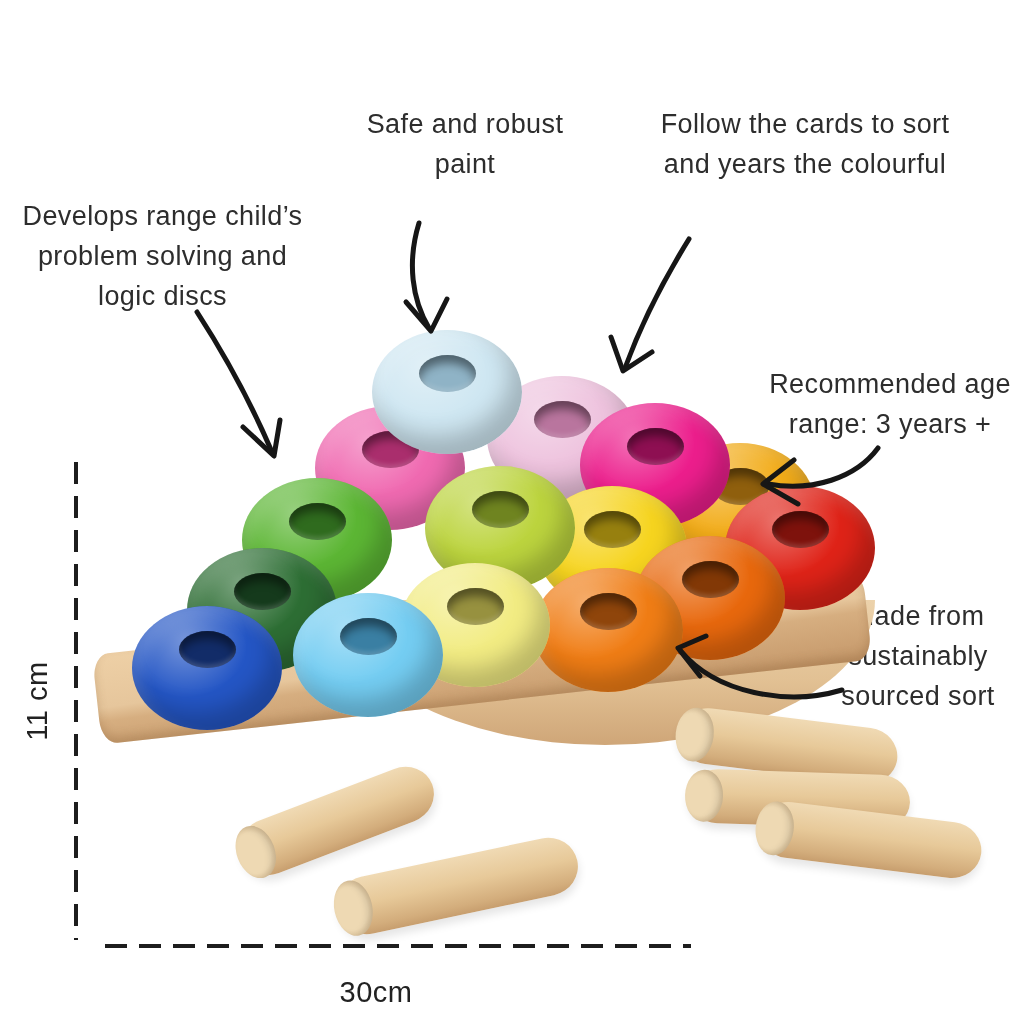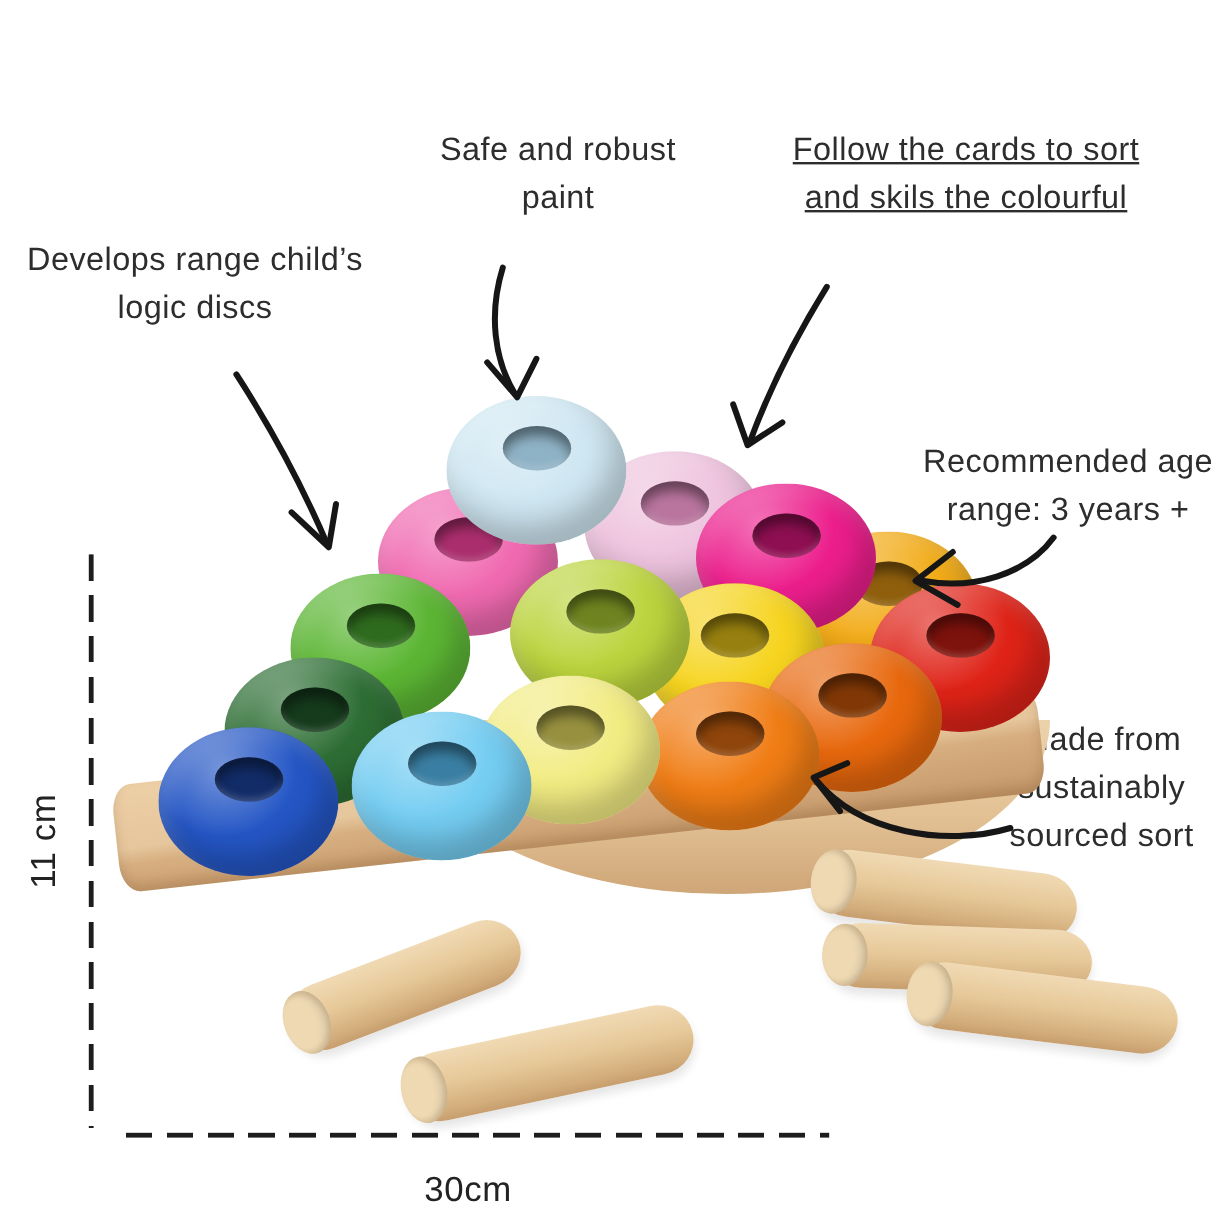--- a/index.html
+++ b/index.html
@@ -3,21 +3,21 @@
 <meta charset="utf-8">
 <style>
   html,body{margin:0;padding:0;background:#fff;}
   .stage{position:relative;width:1024px;height:1024px;background:#ffffff;overflow:hidden;
          font-family:"Liberation Sans",sans-serif;color:#2b2b2b;}
   
   .ann{position:absolute;text-align:center;font-size:27px;line-height:40px;
        letter-spacing:.4px;color:#2d2d2d;font-weight:500;}
   .ann-develops{left:15px;top:196px;width:295px;}
   .ann-safe{left:330px;top:104px;width:270px;}
-  .ann-follow{left:645px;top:104px;width:320px;text-decoration:underline;}
+  .ann-follow{left:645px;top:104px;width:320px;}
   .ann-age{left:745px;top:364px;width:290px;}
   .ann-wood{left:818px;top:596px;width:200px;}
   
   .arrows{position:absolute;left:0;top:0;width:1024px;height:1024px;z-index:55;pointer-events:none;}
   .arrows path{fill:none;stroke:#161616;stroke-width:5;stroke-linecap:round;stroke-linejoin:round;}
   
   .rocker{position:absolute;left:335px;top:600px;width:540px;height:145px;z-index:3;
           background:linear-gradient(180deg,#ecd2ab 0%,#e2c194 55%,#cfa678 100%);
           border-radius:0 0 270px 270px / 0 0 145px 145px;}
   .board{position:absolute;left:92px;top:655px;width:775px;height:90px;z-index:5;
@@ -40,38 +40,39 @@
   .peg::before{content:"";position:absolute;left:-3px;top:2%;width:38px;height:96%;border-radius:50%;
        background:radial-gradient(ellipse at 42% 50%,#eed9b3 55%,#d2b183 100%);
        box-shadow:inset -5px 0 7px rgba(0,0,0,.13);}
   
   .dim-v{position:absolute;left:74px;top:462px;width:3.5px;height:478px;z-index:50;
          background:repeating-linear-gradient(180deg,#1d1d1d 0 22px,transparent 22px 34px);}
   .dim-h{position:absolute;left:105px;top:944px;width:586px;height:3.5px;z-index:50;
          background:repeating-linear-gradient(90deg,#1d1d1d 0 22px,transparent 22px 34px);}
   .dim-label{position:absolute;font-size:29px;letter-spacing:.5px;color:#222;z-index:50;text-align:center;}
   .dim-label-v{left:-14px;top:686px;width:100px;height:30px;transform:rotate(-90deg);}
-  .dim-label-h{left:320px;top:976px;width:140px;}
+  .dim-label-h{left:306px;top:976px;width:140px;}
 </style>
 </head>
 <body>
 
 <div class="stage">
 
   <div class="ann ann-develops">
     <div>Develops range child’s</div>
+    <div>problem solving and</div>
     <div>logic discs</div>
   </div>
   <div class="ann ann-safe">
     <div>Safe and robust</div>
     <div>paint</div>
   </div>
   <div class="ann ann-follow">
     <div>Follow the cards to sort</div>
-    <div>and skils the colourful</div>
+    <div>and years the colourful</div>
   </div>
   <div class="ann ann-age">
     <div>Recommended age</div>
     <div>range: 3 years +</div>
   </div>
   <div class="ann ann-wood">
     <div>Made from</div>
     <div>sustainably</div>
     <div>sourced sort</div>
   </div>

